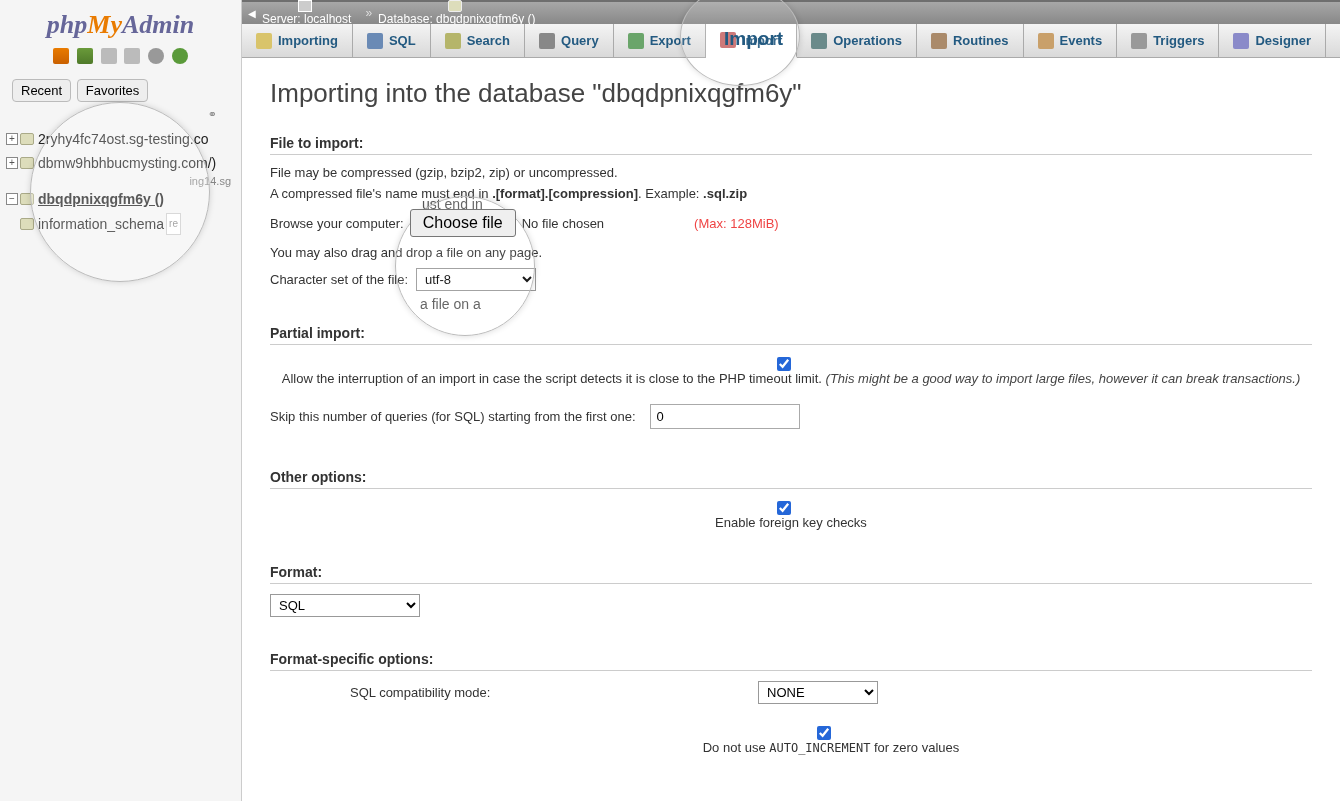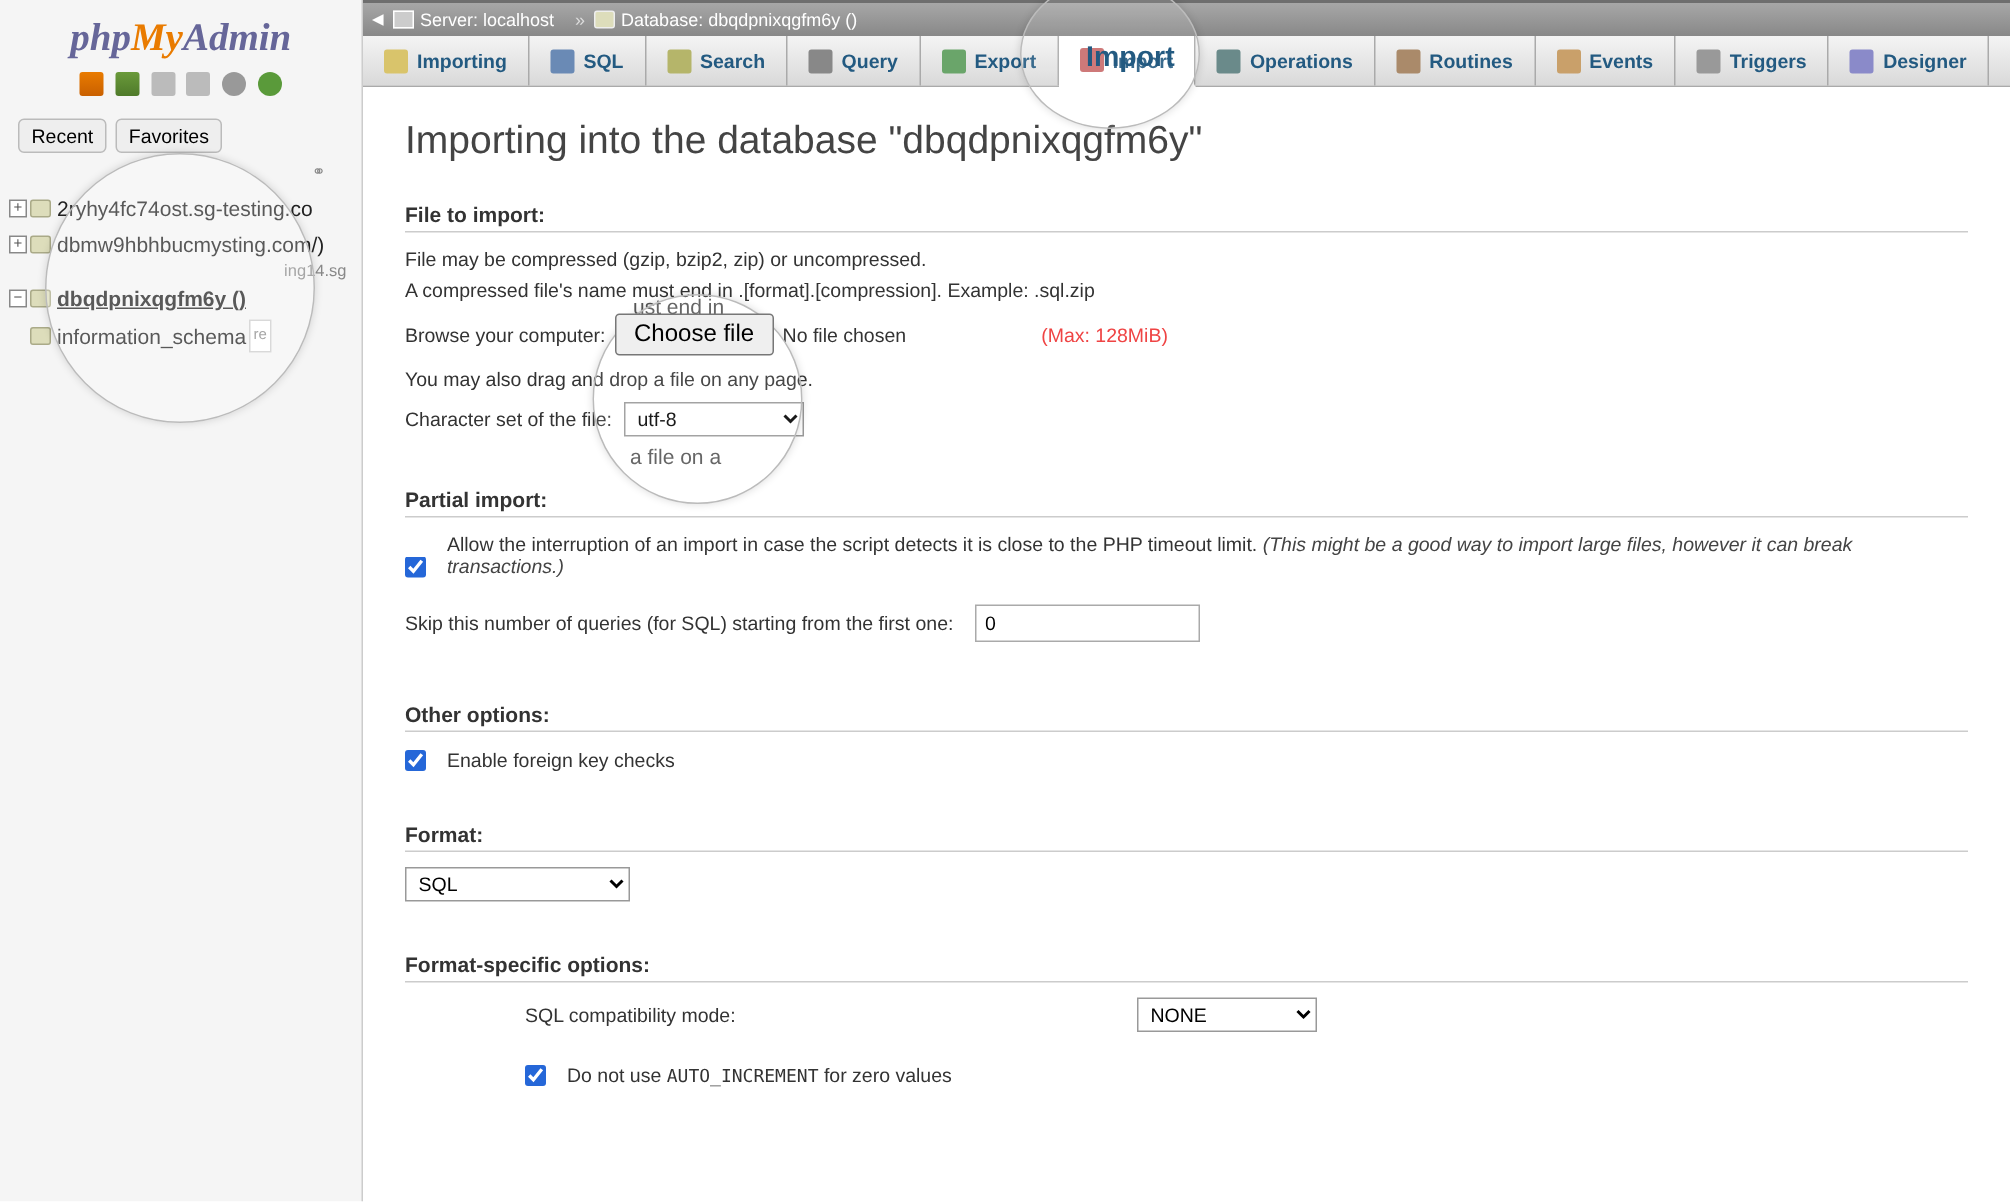--- a/index.html
+++ b/index.html
@@ -36,21 +36,21 @@
 .lens-2 { left: 680px; top: -14px; width: 120px; height: 100px; background: rgba(255,255,255,0.1); z-index: 30; }
 .lens-3 { left: 395px; top: 196px; width: 140px; height: 140px; background: rgba(255,255,255,0.1); z-index: 5; }
 .lens-sub { position: absolute; font-size: 14px; color: #555; }
 .lens-sub1 { left: 422px; top: 196px; }
 .lens-sub2 { left: 420px; top: 296px; }
 .lens-import-big { position: absolute; left: 724px; top: 28px; font-size: 19px; color: #235a81; font-weight: bold; z-index: 31; }
 
 
 .topbar { position: absolute; left: 242px; top: 0; right: 0; height: 24px; background: linear-gradient(#a7a7a7,#888); color: #fff; display: flex; align-items: center; padding: 0 6px; font-size: 12px; border-top: 2px solid #6e6e6e; }
 .topbar .arrow { width: 8px; font-size: 10px; margin-right: 6px; }
-.topbar .crumb { display: flex; align-items: center; margin-right: 8px; }
+.topbar .crumb { display: flex; align-items: center; margin-right: 8px; flex-direction: column; }
 .topbar .crumb-sep { margin: 0 6px; color: #ddd; }
 .topbar .server-icon, .topbar .db-icon { width: 14px; height: 12px; background: #ccc; border: 1px solid #fff; margin-right: 4px; display: inline-block; }
 .topbar .db-icon { background: #ddb; border-color: #eee; border-radius: 2px; }
 
 
 .navtabs { position: absolute; left: 242px; top: 24px; right: 0; height: 34px; background: linear-gradient(#f4f4f4,#d9d9d9); border-bottom: 1px solid #aaa; display: flex; z-index: 20; }
 .navtab { display: flex; align-items: center; padding: 0 14px; border-right: 1px solid #aaa; cursor: pointer; font-size: 13px; color: #235a81; font-weight: bold; }
 .navtab.active { background: #fff; border-bottom: 2px solid #fff; margin-bottom: -1px; }
 .navtab .ticon { width: 16px; height: 16px; margin-right: 6px; display: inline-block; border-radius: 2px; }
 .ic-structure { background: #d9c46b; }
@@ -64,24 +64,24 @@
 .ic-events { background: #c9a06a; border-radius: 50%; }
 .ic-triggers { background: #999; }
 .ic-designer { background: #8a8ac9; }
 
 
 .main { position: absolute; left: 242px; top: 58px; right: 0; bottom: 0; overflow-y: auto; padding: 20px 28px 40px; }
 h1.page-title { font-size: 26px; font-weight: 400; color: #444; margin-bottom: 26px; }
 .section-head { font-size: 14px; font-weight: bold; border-bottom: 1px solid #ccc; padding-bottom: 3px; margin: 18px 0 10px; }
 .form-line { font-size: 13px; color: #333; margin: 8px 0; display: flex; align-items: center; flex-wrap: wrap; }
 .help-line { font-size: 13px; color: #333; margin: 6px 0; }
-.help-line .bold { font-weight: normal; }
+.help-line .bold { font-weight: bold; }
 .choose-btn { font-size: 16px; padding: 4px 12px; border: 1px solid #777; background: #efefef; border-radius: 3px; margin: 0 6px; cursor: pointer; position: relative; z-index: 6; }
 .sel { font-size: 13px; padding: 2px 4px; border: 1px solid #999; background: #fff; min-width: 120px; margin-left: 8px; }
-.checkbox-line { display: flex; align-items: flex-end; margin: 10px 0; }
+.checkbox-line { display: flex; align-items: center; margin: 10px 0; flex-direction: column; }
 .checkbox-line input { margin-right: 14px; margin-top: 2px; accent-color: #2567d8; width: 14px; height: 14px; }
 .checkbox-line .cb-label { font-size: 13px; }
 .cb-label .italic { font-style: italic; color: #444; }
 .num-input { width: 150px; padding: 4px 6px; border: 1px solid #aaa; margin-left: 14px; font-size: 13px; }
 .indent { margin-left: 80px; }
 .fs-row { display: flex; align-items: center; margin: 8px 0; }
 .fs-row .fs-label { width: 400px; font-size: 13px; }
 code { font-family: monospace; font-size: 12px; }
 .gap-right { margin-left: 10px; color: #ef4444; }
 </style>

